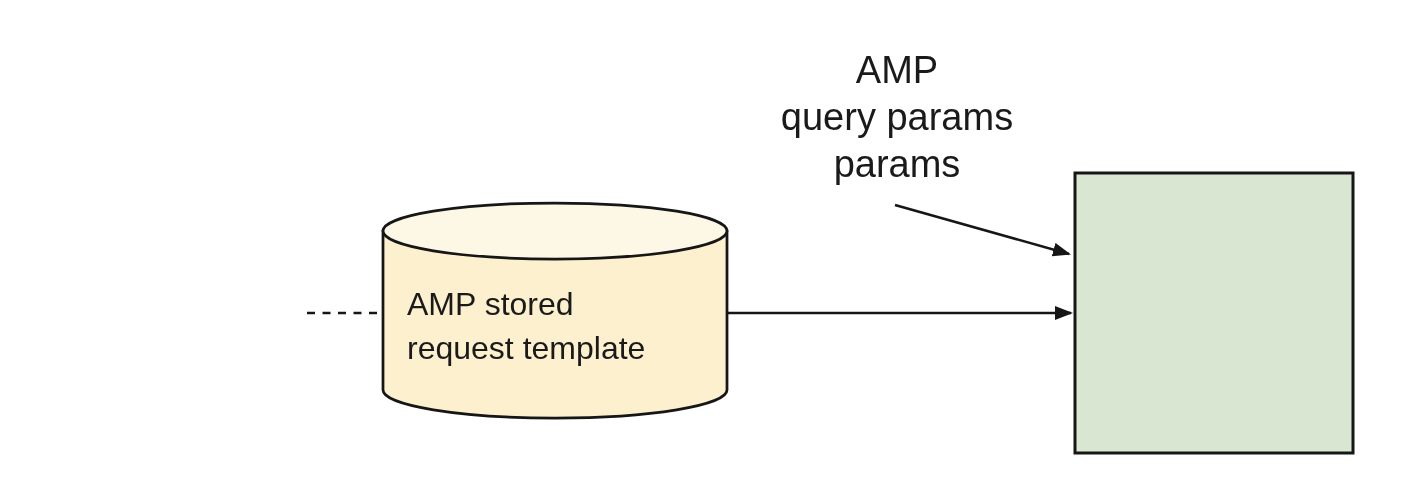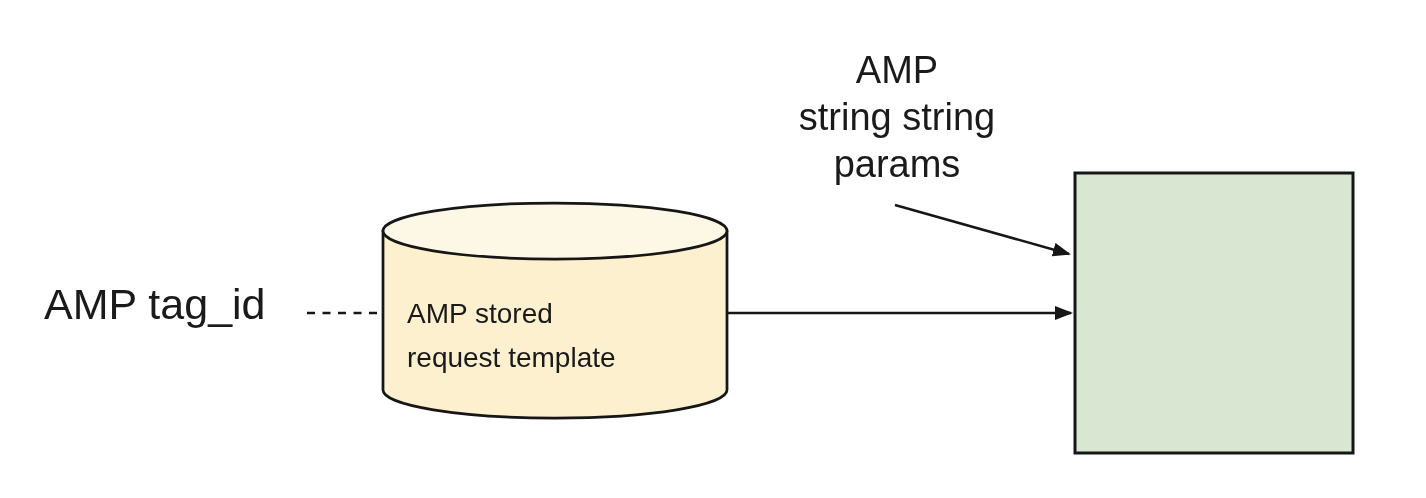--- a/index.html
+++ b/index.html
@@ -26,22 +26,22 @@
     white-space: pre-line;
   }
   .label-tag-id {
     left: 44px;
     top: 283px;
     font-size: 43px;
     line-height: 1;
   }
   .label-cylinder {
     left: 407px;
-    top: 292px;
-    font-size: 28px;
+    top: 282px;
+    font-size: 32px;
     line-height: 44px;
   }
   .label-query-params {
     left: 747px;
     top: 47px;
     width: 300px;
     font-size: 38px;
     line-height: 47px;
     text-align: center;
   }
@@ -71,23 +71,22 @@
       <ellipse cx="555" cy="231" rx="172" ry="28" fill="#fdf7e6" stroke="#161616" stroke-width="2.75"></ellipse>
     </g>
 
     <line x1="727" y1="313" x2="1071" y2="313" stroke="#161616" stroke-width="2.5" marker-end="url(#arrowhead)"></line>
 
     <line x1="895" y1="205" x2="1069" y2="254" stroke="#161616" stroke-width="2.5" marker-end="url(#arrowhead)"></line>
 
     <rect x="1075" y="173" width="278" height="280" fill="#d9e7d2" stroke="#161616" stroke-width="3"></rect>
   </svg>
 
-  <div class="label label-tag-id">AMP tag_id</div>
 
   <div class="label label-cylinder">AMP stored
 request template</div>
 
   <div class="label label-query-params">AMP
-string string
+query params
 params</div>
 
 
 </div>
 
 </body></html>

